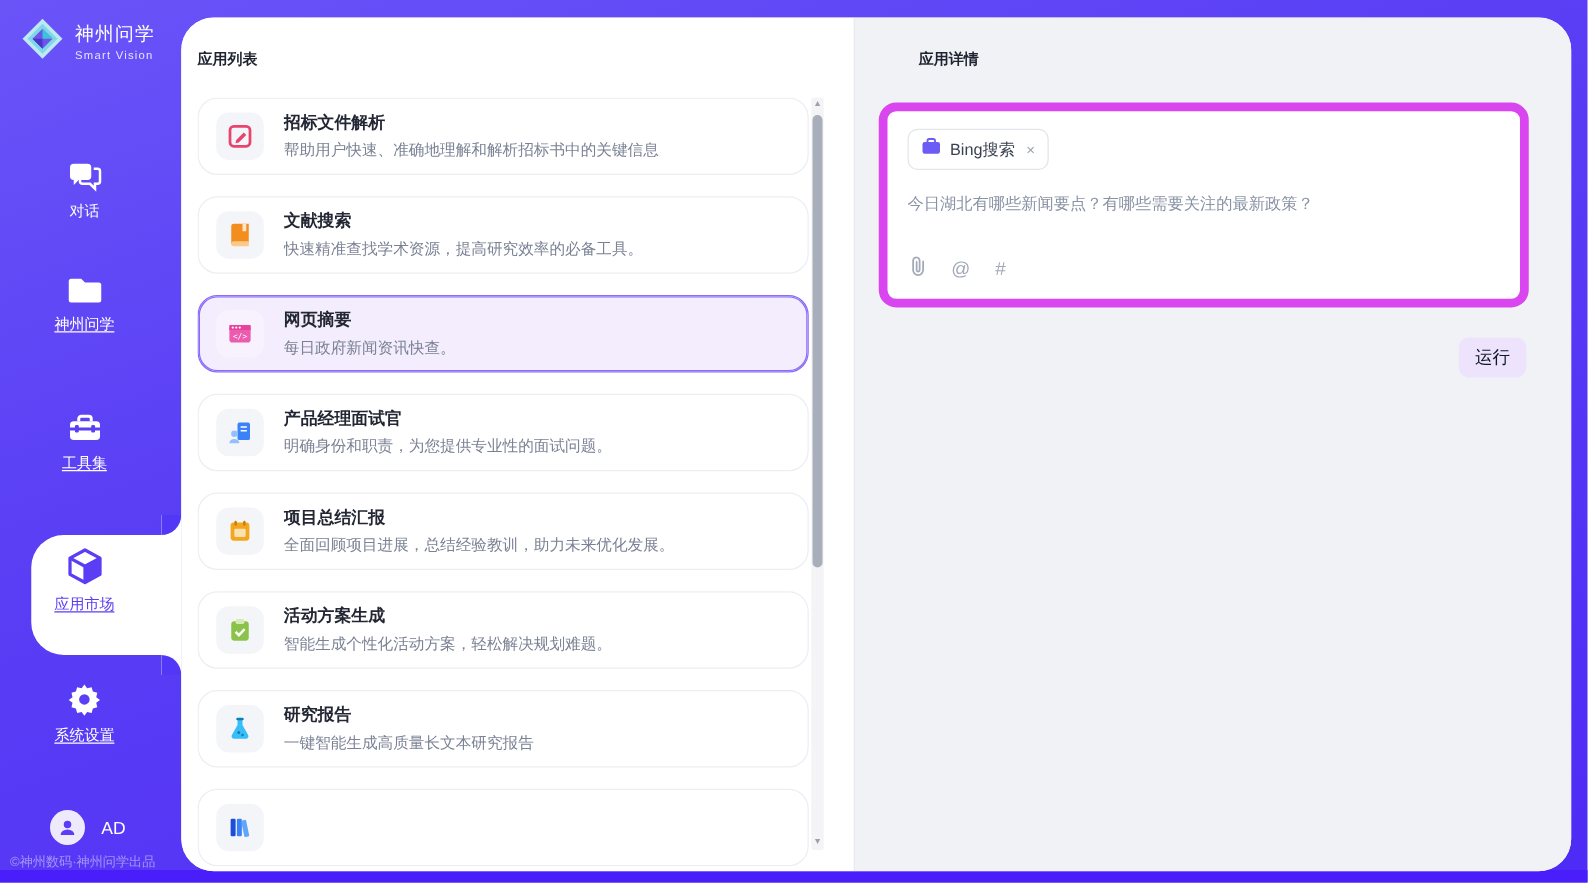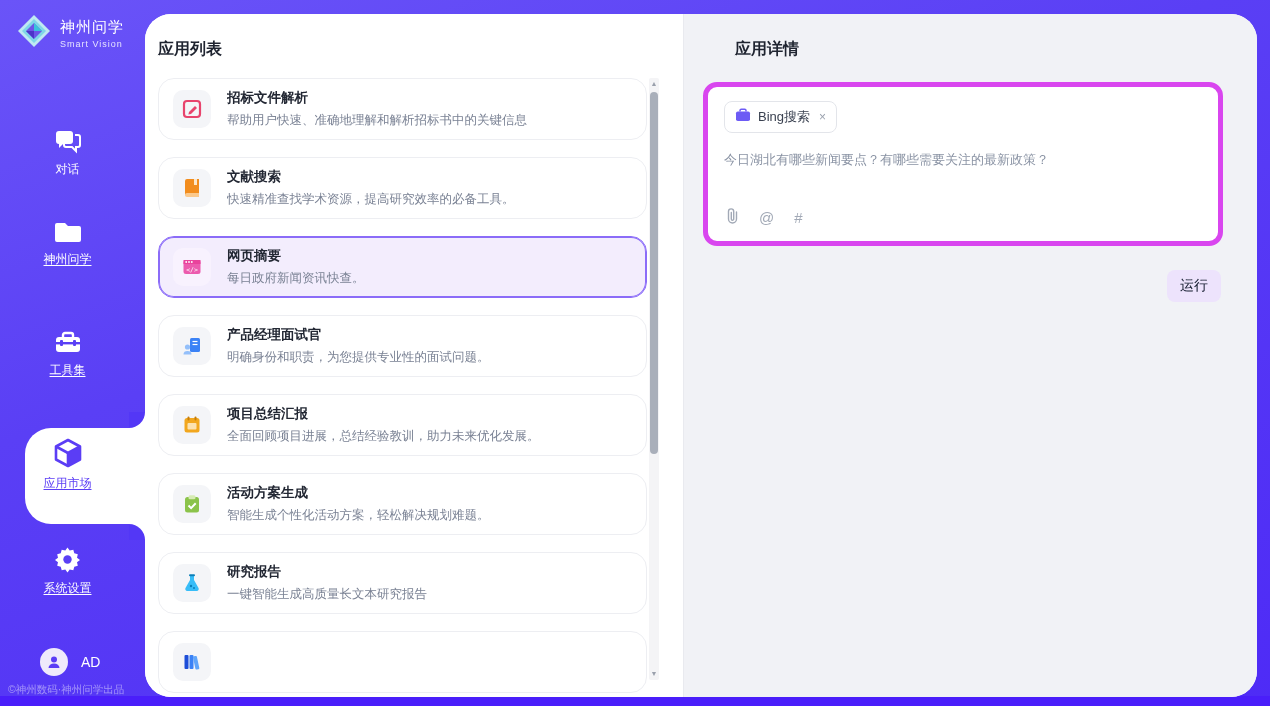--- a/index.html
+++ b/index.html
@@ -25,41 +25,41 @@
   .flare-bottom { top:524px; } .flare-bottom::before { border-top-right-radius:16px; }
   .nav-4 .lbl { color:#5B3DF5; }
   .user-row { position:absolute; left:40px; top:648px; display:flex; align-items:center; gap:13px; }
   .avatar { width:28px; height:28px; border-radius:50%; background:#EFEAFB; display:flex; align-items:center; justify-content:center; }
   .user-name { color:#fff; font-size:14px; }
   .copyright { position:absolute; left:8px; top:683px; color:rgba(255,255,255,0.45); font-size:10.5px; }
 
   
   .panel { position:absolute; left:145px; top:14px; width:1112px; height:683px; background:#fff; border-radius:26px; overflow:hidden; display:flex; }
   .list-pane { width:538px; height:100%; background:#fff; position:relative; }
-  .pane-title { font-size:16px; font-weight:bold; color:#1F2430; }
+  .pane-title { font-size:12px; font-weight:bold; color:#1F2430; }
   .list-pane .pane-title { position:absolute; left:13px; top:25px; }
   .list-scroll { position:absolute; left:13px; top:64px; width:491px; height:619px; overflow:hidden; }
   .app-card { width:489px; height:62px; border:1px solid #EDEEF2; border-radius:16px; margin-bottom:17px; display:flex; align-items:center; padding:0 14px; gap:16px; background:#fff; cursor:pointer; }
   .app-card.selected { background:#F3EDFD; border:1px solid #8B6CF8; box-shadow:0 0 0 1px #8B6CF8 inset; }
   .app-ic { width:38px; height:38px; border-radius:10px; background:#F4F5F8; display:flex; align-items:center; justify-content:center; flex:0 0 auto; }
   .app-card.selected .app-ic { background:#F8F2FE; }
   .app-txt { display:flex; flex-direction:column; gap:5px; overflow:hidden; }
   .app-name { font-size:13.5px; font-weight:bold; color:#222733; }
   .app-desc { font-size:12.5px; color:#7A8294; white-space:nowrap; }
 
   
   .sb { position:absolute; right:24px; top:64px; width:10px; height:602px; background:#F4F4F6; border-radius:2px; }
   .sb-arrow { position:absolute; left:0; width:10px; height:12px; color:#9AA0AC; font-size:7px; text-align:center; line-height:12px; }
   .sb-up{top:0;} .sb-down{bottom:0;}
   .sb-thumb { position:absolute; left:1px; top:14px; width:8px; height:362px; background:#A9AFBA; border-radius:4px; }
 
   
   .detail-pane { flex:1; height:100%; background:#F1F2F6; position:relative; border-left:1px solid #E9EAEF; }
   .detail-pane .pane-title { position:absolute; left:19px; top:25px;margin-left:32px; }
-  .detail-card { position:absolute; left:19px; top:68px; width:520px; height:164px; background:#fff; border:5px solid #d946ef; border-radius:14px; padding:14px 16px; }
+  .detail-card { position:absolute; left:19px; top:68px; width:520px; height:164px; background:#fff; border:7px solid #d946ef; border-radius:14px; padding:14px 16px; }
   .tag { display:inline-flex; align-items:center; gap:7px; border:1px solid #E3E5EA; border-radius:8px; padding:6px 10px; background:#fff; }
   .tag-label { font-size:13px; color:#3A4150; }
   .tag-close { font-size:12px; color:#9AA1AE; cursor:pointer; margin-left:2px; }
   .prompt-text { margin-top:18px; font-size:13px; color:#8A93A4; }
   .tool-row { position:absolute; left:18px; bottom:14px; display:flex; align-items:center; gap:20px; color:#A2A9B6; }
   .tool-glyph { font-size:15px; cursor:pointer; }
   .run-btn { position:absolute; right:36px; top:256px; min-width:50px; height:32px; padding:0 13px; background:#EDE3FC; color:#0f172a; border:none; border-radius:8px; font-size:14px; font-family:inherit; cursor:pointer; }
 </style>
 </head>
 <body>

